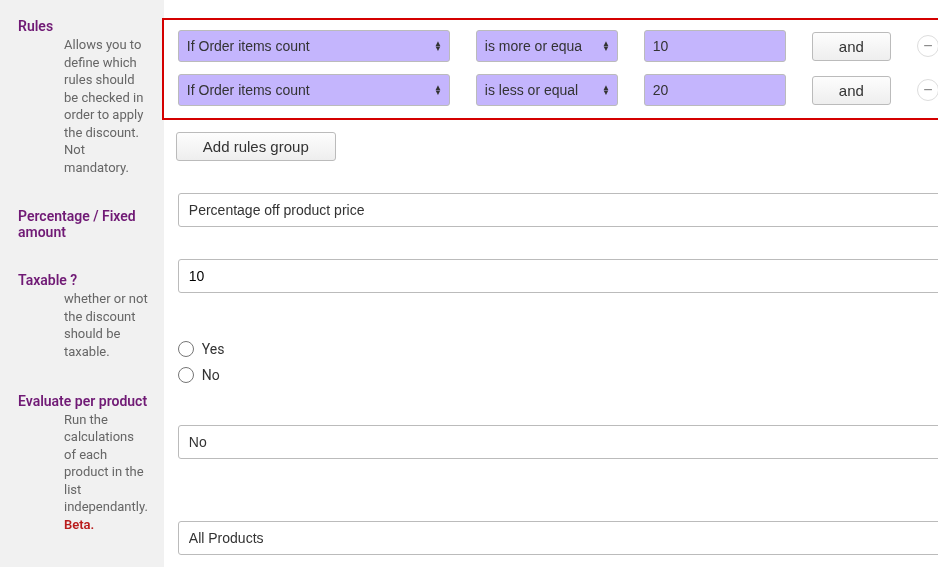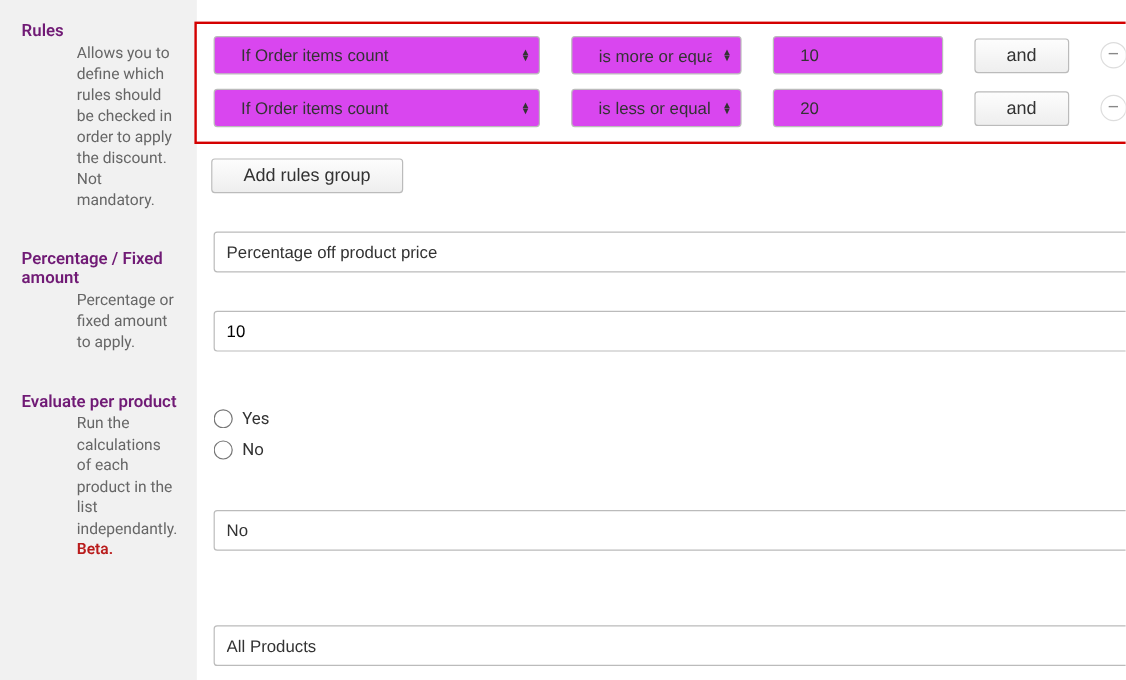--- a/index.html
+++ b/index.html
@@ -47,25 +47,25 @@
       align-items: center;
       gap: 26px;
       margin-bottom: 12px;
     }
     .rule-row:last-child { margin-bottom: 0; }
     .sel, .txtin {
       appearance: none;
       -webkit-appearance: none;
       border: 1px solid #bbb;
       border-radius: 3px;
-      background: #d946ef;
+      background: #c4b5fd;
       height: 32px;
       font-size: 14px;
       color: #333;
-      padding: 0 24px 0 22px;
+      padding: 0 24px 0 8px;
       position: relative;
     }
     .sel-wrap { position: relative; display: inline-block; }
     .sel-wrap .arrows {
       position: absolute;
       right: 8px;
       top: 50%;
       transform: translateY(-50%);
       display: flex;
       flex-direction: column;
@@ -156,21 +156,24 @@
 <body>
 
 <div class="layout">
   <div class="sidebar">
     <div class="group">
       <div class="title">Rules</div>
       <div class="desc">Allows you to define which rules should be checked in order to apply the discount. Not mandatory.</div>
     </div>
     <div class="group">
       <div class="title">Percentage / Fixed amount</div>
-      <div class="desc">Percentage or fixed amount to apply.</div>
+    </div>
+    <div class="group">
+      <div class="title">Taxable ?</div>
+      <div class="desc">whether or not the discount should be taxable.</div>
     </div>
     <div class="group">
       <div class="title">Evaluate per product</div>
       <div class="desc">Run the calculations of each product in the list independantly.</div>
       <div class="desc beta">Beta.</div>
     </div>
 
   </div>
 
   <div class="main">

